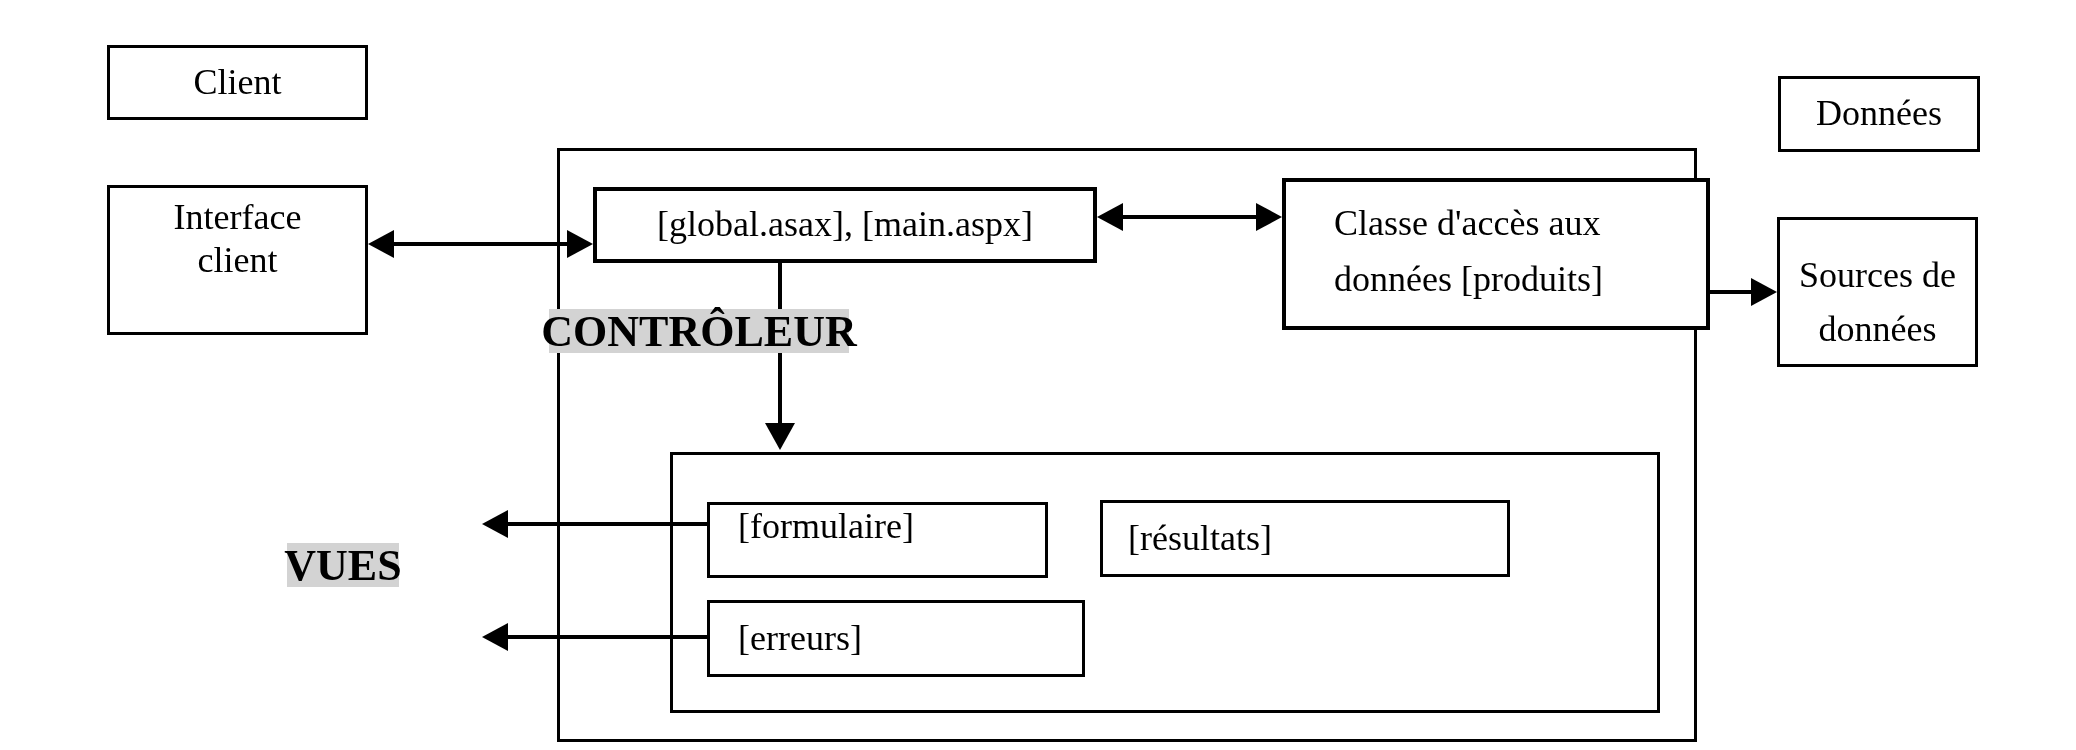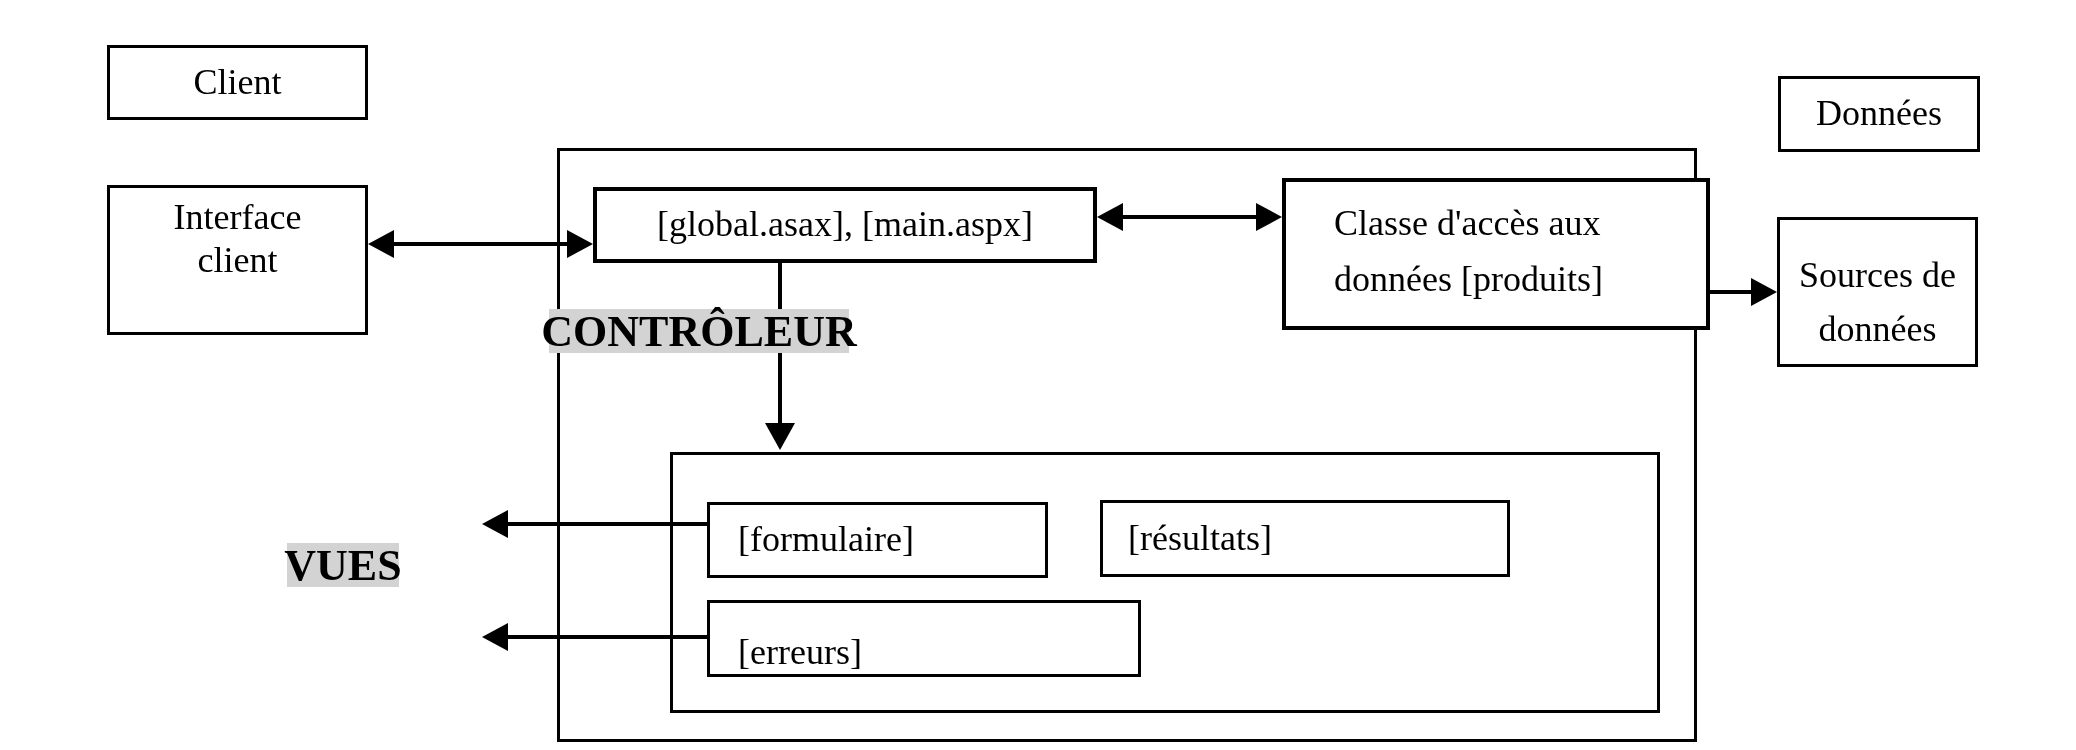--- a/index.html
+++ b/index.html
@@ -142,29 +142,29 @@
   <div class="box thick twoline" style="left:1282px; top:178px; width:428px; height:152px; padding:14px 0 0 48px; line-height:1.55;">
     <span>Classe d'accès aux</span>
     <span>données [produits]</span>
   </div>
 
   <div class="box twoline" style="left:1777px; top:217px; width:201px; height:150px; text-align:center; padding-top:28px; line-height:1.5;">
     <span>Sources de</span>
     <span>données</span>
   </div>
 
-  <div class="box" style="left:707px; top:502px; width:341px; height:76px; display:flex; align-items:center; padding-left:28px;">
+  <div class="box" style="left:707px; top:502px; width:341px; height:76px; display:flex; padding-left:28px;">
     <span>[formulaire]</span>
   </div>
 
   <div class="box" style="left:1100px; top:500px; width:410px; height:77px; display:flex; align-items:center; padding-left:25px;">
     <span>[résultats]</span>
   </div>
 
-  <div class="box" style="left:707px; top:600px; width:434px; height:77px; display:flex; align-items:flex-end; padding-left:28px;">
+  <div class="box" style="left:707px; top:600px; width:378px; height:77px; display:flex; align-items:center; padding-left:28px;">
     <span>[erreurs]</span>
   </div>
 
   <div class="tag" style="left:549px; top:309px; width:300px; height:44px;">
     <span>CONTRÔLEUR</span>
   </div>
 
   <div class="tag" style="left:287px; top:543px; width:112px; height:44px;">
     <span>VUES</span>
   </div>

